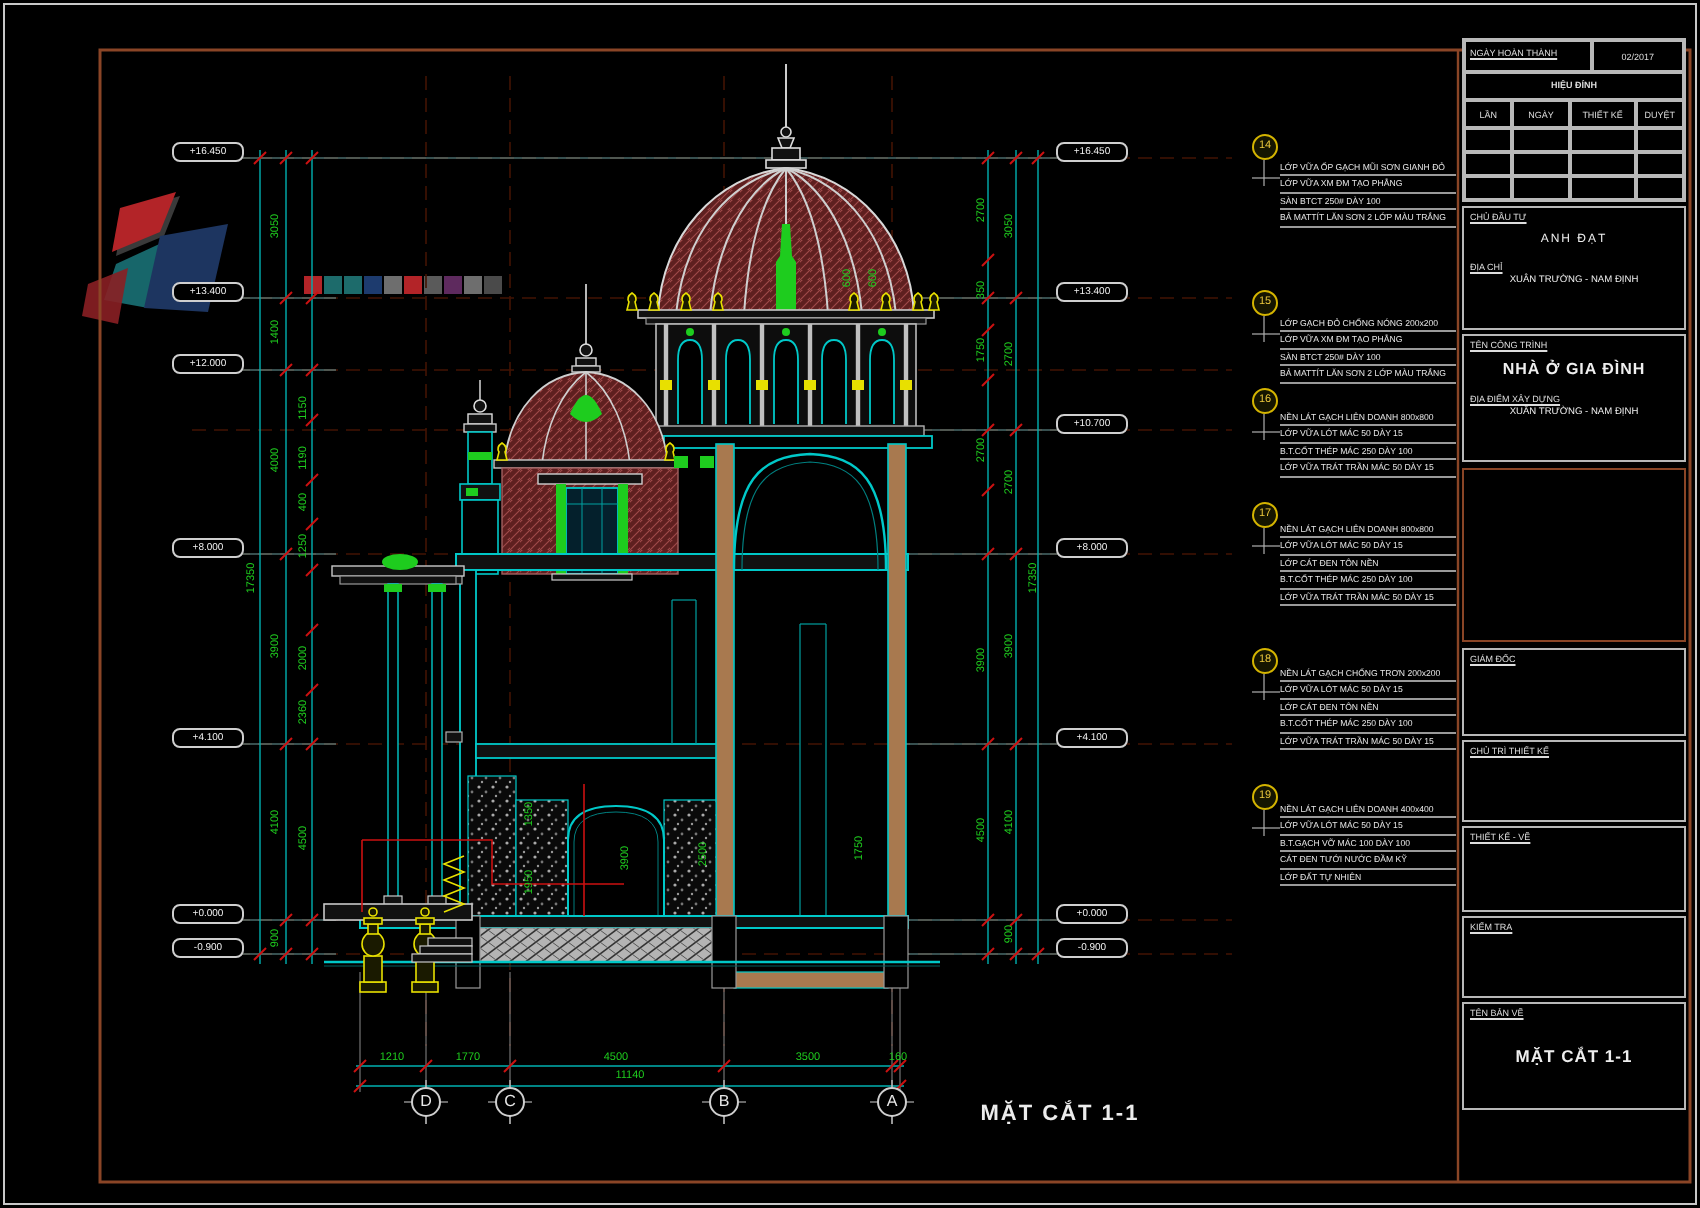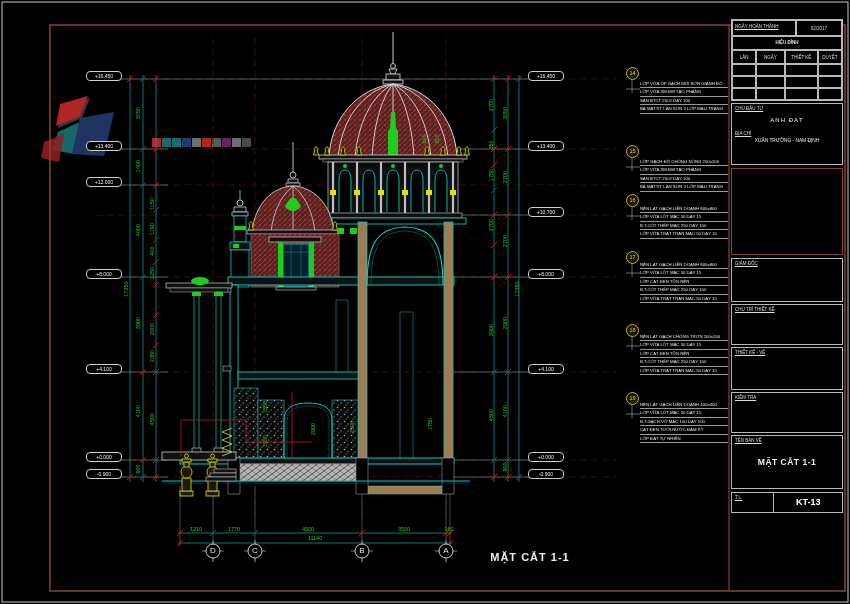--- a/index.html
+++ b/index.html
@@ -546,20 +546,26 @@
       </div>
     </div>
 
     <div class="tb-box" style="height:62px;">
       <span class="tb-label">CHỦ ĐẦU TƯ</span>
       <div class="tb-center" style="font-size:6px;margin-top:6px;letter-spacing:1px;">ANH ĐẠT</div>
       <span class="tb-label" style="margin-top:6px;">ĐỊA CHỈ</span>
       <div class="tb-center" style="font-size:4.8px;margin-top:2px;">XUÂN TRƯỜNG - NAM ĐỊNH</div>
     </div>
 
+    <div class="tb-box" style="height:64px;">
+      <span class="tb-label">TÊN CÔNG TRÌNH</span>
+      <div class="tb-center" style="font-size:8px;font-weight:bold;margin-top:5px;letter-spacing:.5px;">NHÀ Ở GIA ĐÌNH</div>
+      <span class="tb-label" style="margin-top:6px;">ĐỊA ĐIỂM XÂY DỰNG</span>
+      <div class="tb-center" style="font-size:4.8px;margin-top:2px;">XUÂN TRƯỜNG - NAM ĐỊNH</div>
+    </div>
 
     <div class="tb-box" style="height:87px;margin-top:3px;border-color:#8a4526;"></div>
 
     <div class="tb-box" style="height:44px;margin-top:3px;">
       <span class="tb-label">GIÁM ĐỐC</span>
     </div>
     <div class="tb-box" style="height:41px;">
       <span class="tb-label">CHỦ TRÌ THIẾT KẾ</span>
     </div>
     <div class="tb-box" style="height:43px;">
@@ -567,21 +573,15 @@
     </div>
     <div class="tb-box" style="height:41px;">
       <span class="tb-label">KIỂM TRA</span>
     </div>
 
     <div class="tb-box" style="height:54px;">
       <span class="tb-label">TÊN BẢN VẼ</span>
       <div class="tb-center" style="font-size:8.5px;font-weight:bold;margin-top:14px;letter-spacing:.5px;">MẶT CẮT 1-1</div>
     </div>
 
-    <div class="tb-box" style="height:21px;margin-top:3px;display:flex;">
-      <div style="width:38%;border-right:1px solid #b8b8b8;">
-        <span class="tb-label">T.L.</span>
-      </div>
-      <div style="width:62%;text-align:center;color:#fff;font-size:9px;font-weight:bold;line-height:19px;">KT-13</div>
-    </div>
   </div>
 
 </div>
 
 </body></html>

